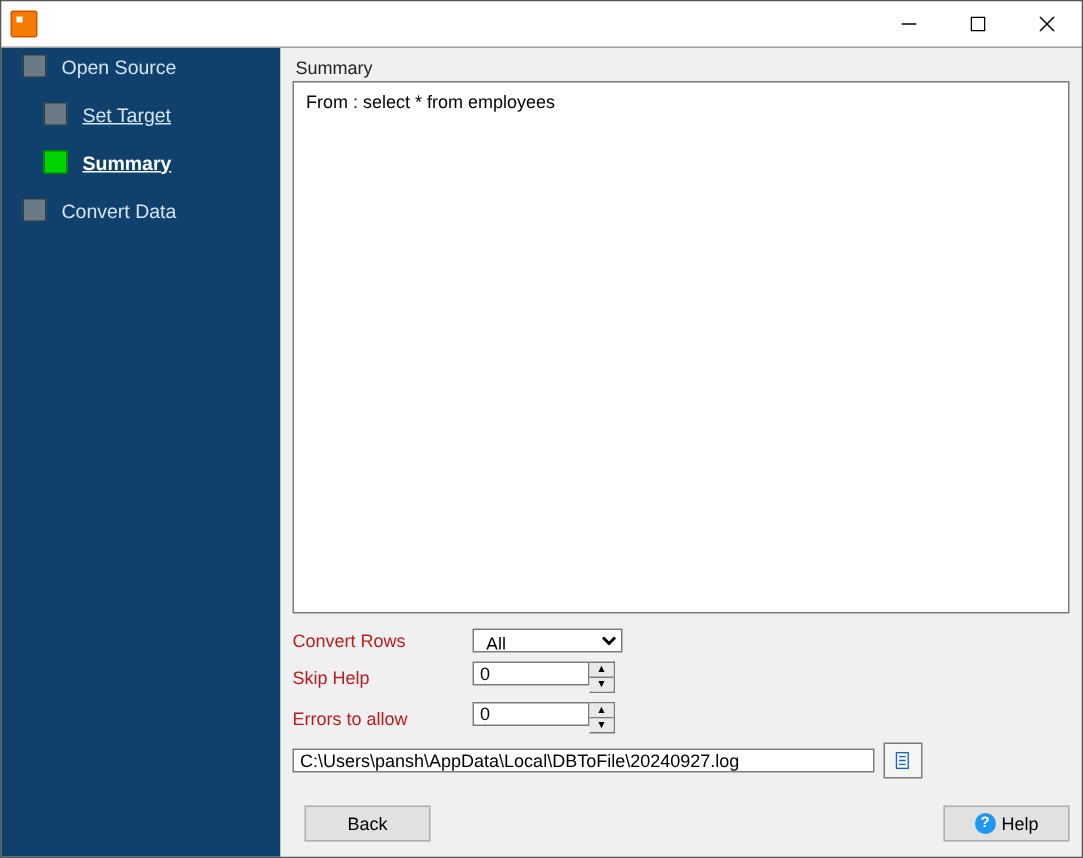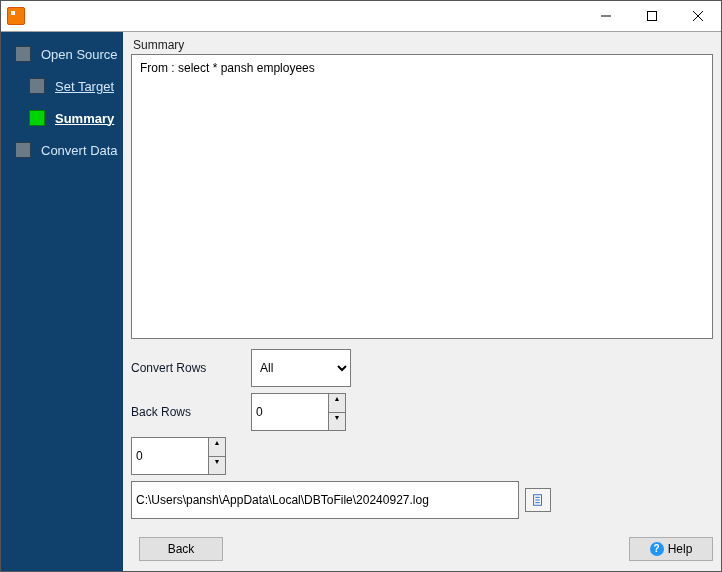--- a/index.html
+++ b/index.html
@@ -60,23 +60,22 @@
   font-family: "Segoe UI Symbol", sans-serif;
   font-size: 12px;
 }
 
 .body {
   flex: 1;
   display: flex;
   border-top: 1px solid #a0a0a0;
 }
 .sidebar {
-  width: 122px;
+  width: 186px;
   background: #10416d;
-  padding-top: 10px;
   box-sizing: border-box;
 }
 .step {
   display: flex;
   align-items: center;
   padding: 4px 0 4px 14px;
   color: #d3e6f7;
   font-size: 13px;
   margin-bottom: 8px;
   cursor: default;
@@ -127,28 +126,28 @@
   margin-top: 10px;
 }
 .form-row {
   display: flex;
   align-items: center;
   margin-bottom: 6px;
 }
 .form-row label {
   width: 120px;
   font-size: 12px;
-  color: #0f172a;
+  color: #b91c1c;
 }
 select.field, input.field {
   font-family: inherit;
   font-size: 12px;
   border: 1px solid #7a7a7a;
   background: #fff;
-  height: 38px;
+  height: 16px;
   box-sizing: border-box;
   padding: 1px 4px;
 }
 select.field { width: 100px; }
 .spinner {
   display: inline-flex;
   align-items: stretch;
 }
 .spinner input.field {
   width: 78px;
@@ -268,44 +267,45 @@
       </div>
       <div class="step">
         <div class="box"></div>
         <span>Convert Data</span>
       </div>
     </div>
 
     <div class="main">
       <div class="section-label">Summary</div>
       <div class="summary-box">
-        <div class="line">From : select * pansh employees</div>
+        <div class="line">From : select * from employees</div>
       </div>
 
       <div class="form-rows">
 
         <div class="form-row">
           <label>Convert Rows</label>
           <select class="field">
             <option>All</option>
           </select>
         </div>
 
         <div class="form-row">
-          <label>Back Rows</label>
+          <label>Skip Help</label>
           <div class="spinner">
             <input class="field" value="0" style="">
             <div class="spin-btns">
               <div>▲</div>
               <div>▼</div>
             </div>
           </div>
         </div>
 
         <div class="form-row">
+          <label>Errors to allow</label>
           <div class="spinner">
             <input class="field" value="0" style="">
             <div class="spin-btns">
               <div>▲</div>
               <div>▼</div>
             </div>
           </div>
         </div>
 
         <div class="form-row logfile-row">

